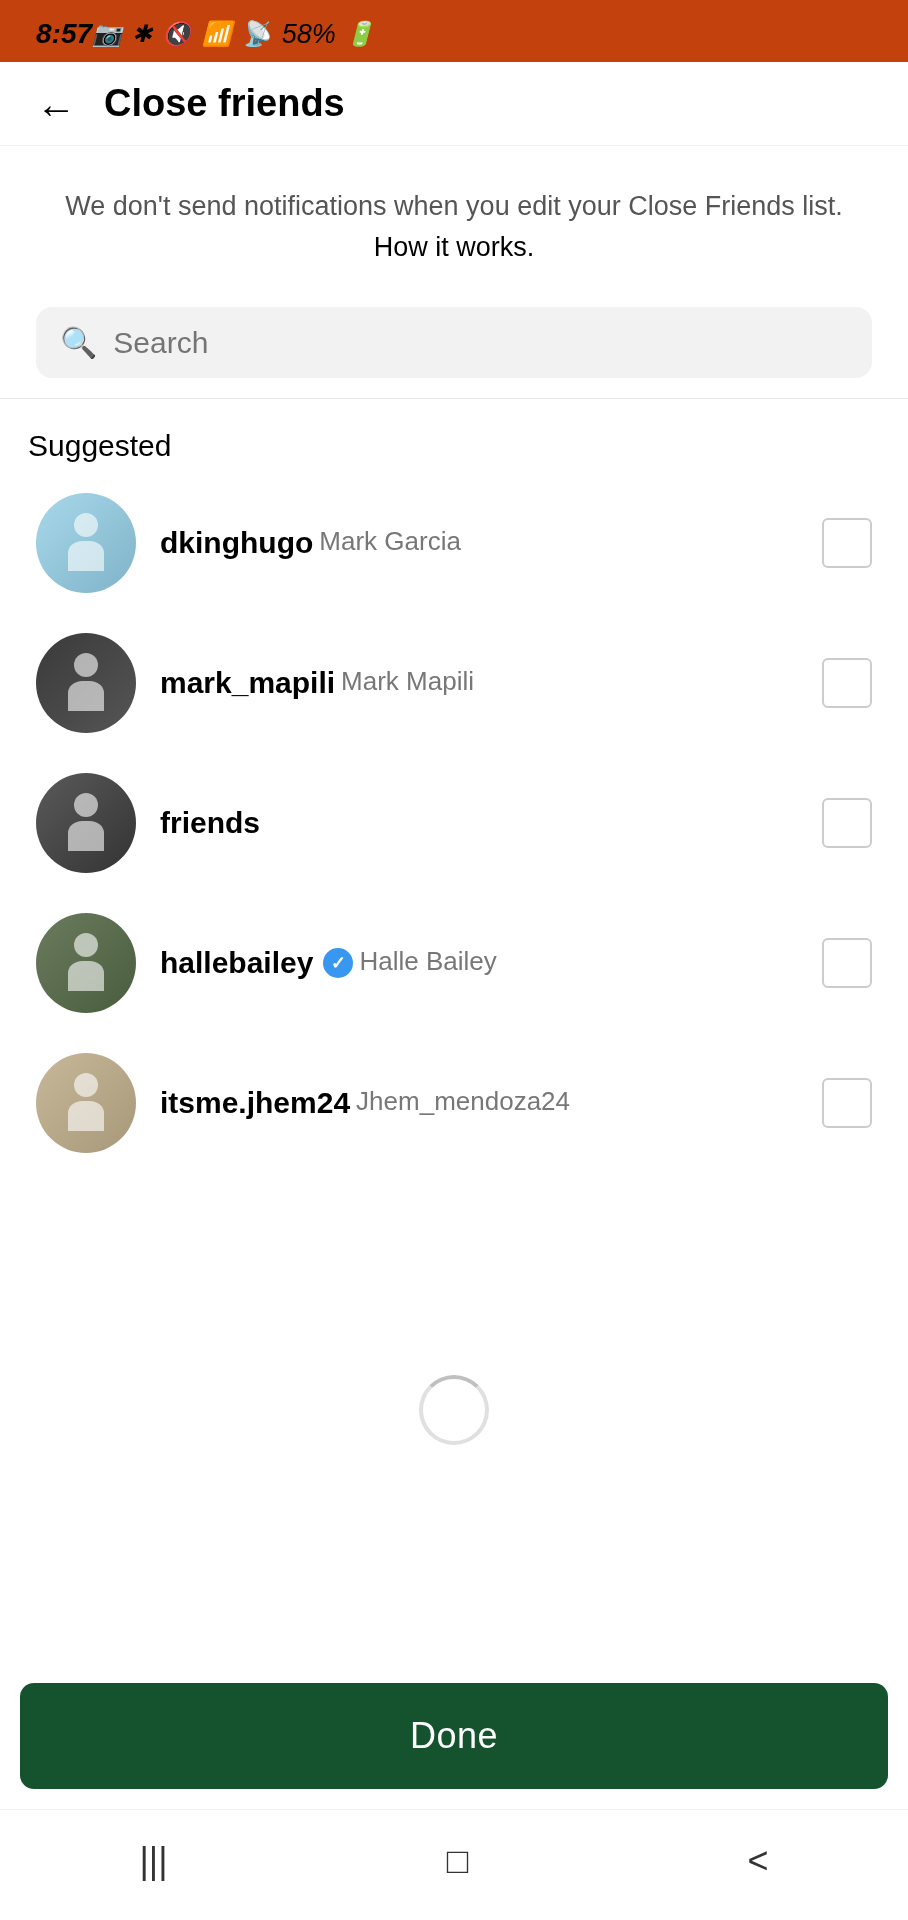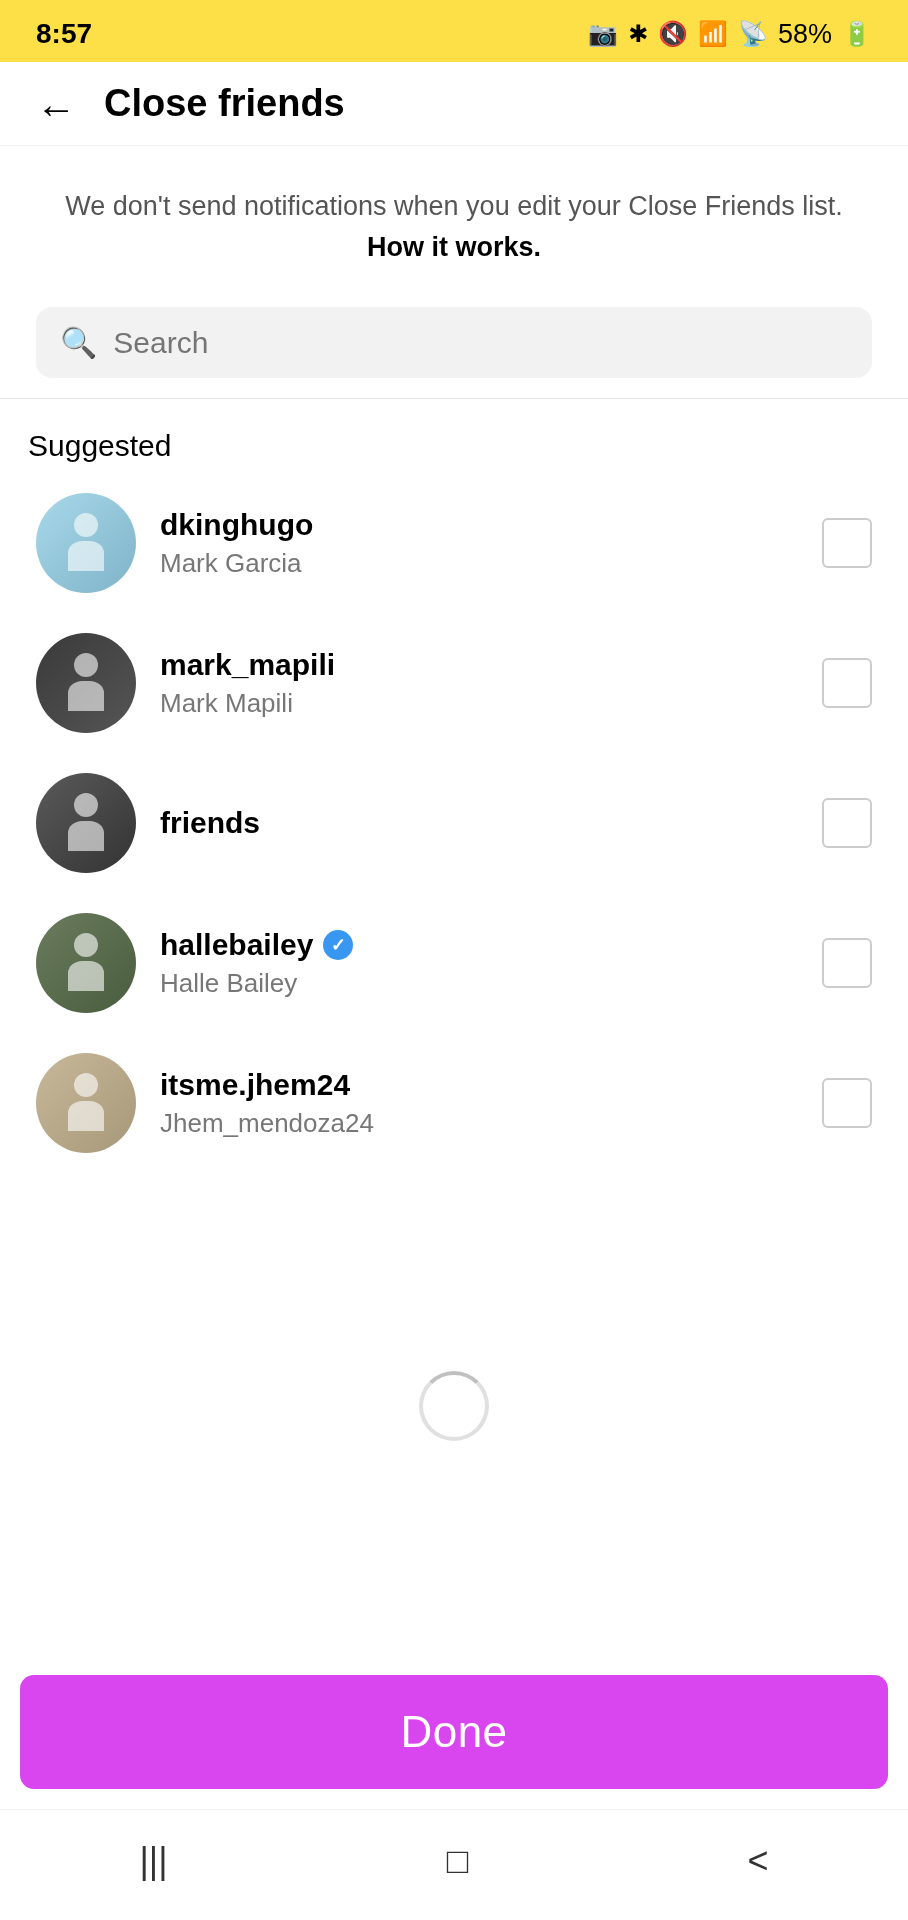--- a/index.html
+++ b/index.html
@@ -11,24 +11,24 @@
       background: #ffffff;
       font-family: -apple-system, 'Helvetica Neue', Arial, sans-serif;
       display: flex;
       flex-direction: column;
       position: relative;
     }
 
     
     .status-bar {
       display: flex;
-      justify-content: space-between;
       align-items: center;
       padding: 18px 36px 12px 36px;
-      background: #fde047;
+      background: #c2410c;
+      font-style: italic;
     }
     .status-time {
       font-size: 28px;
       font-weight: 600;
       color: #000;
     }
     .status-icons {
       display: flex;
       align-items: center;
       gap: 10px;
@@ -63,21 +63,21 @@
 
     
     .notice {
       text-align: center;
       padding: 40px 60px 30px;
       font-size: 27px;
       color: #555;
       line-height: 1.5;
     }
     .notice-link {
-      font-weight: 700;
+      font-weight: 400;
       color: #000;
     }
 
     
     .search-container {
       padding: 10px 36px 20px;
     }
     .search-bar {
       display: flex;
       align-items: center;
@@ -139,21 +139,21 @@
     
     .avatar-1 { background: linear-gradient(135deg, #a8d8ea, #7fb3c8); }
     .avatar-2 { background: linear-gradient(135deg, #3a3a3a, #555); }
     .avatar-3 { background: linear-gradient(135deg, #5a5a5a, #333); }
     .avatar-4 { background: linear-gradient(135deg, #6b7c5e, #4a5c3e); }
     .avatar-5 { background: linear-gradient(135deg, #c8b89a, #a8987a); }
 
     .user-info {
       flex: 1;
       display: flex;
-      flex-direction: column;
+      flex-direction: row;
       gap: 6px;
     }
     .username-row {
       display: flex;
       align-items: center;
       gap: 10px;
     }
     .username {
       font-size: 30px;
       font-weight: 600;
@@ -206,25 +206,25 @@
     
     .spacer { flex: 1; }
 
     
     .done-button-container {
       padding: 16px 20px 20px;
       background: #fff;
     }
     .done-button {
       width: 100%;
-      background: #d946ef;
+      background: #14532d;
       color: white;
       border: none;
       border-radius: 14px;
-      font-size: 44px;
+      font-size: 36px;
       font-weight: 500;
       padding: 32px;
       cursor: pointer;
       letter-spacing: 0.5px;
     }
 
     
     .nav-bar {
       display: flex;
       justify-content: space-around;

